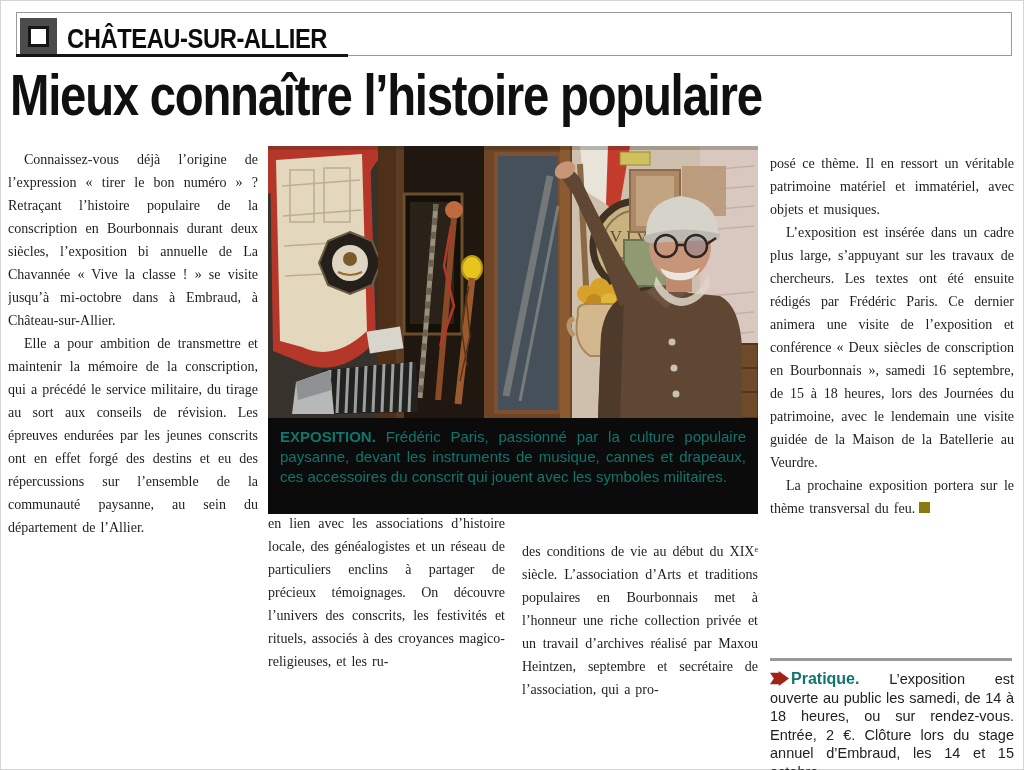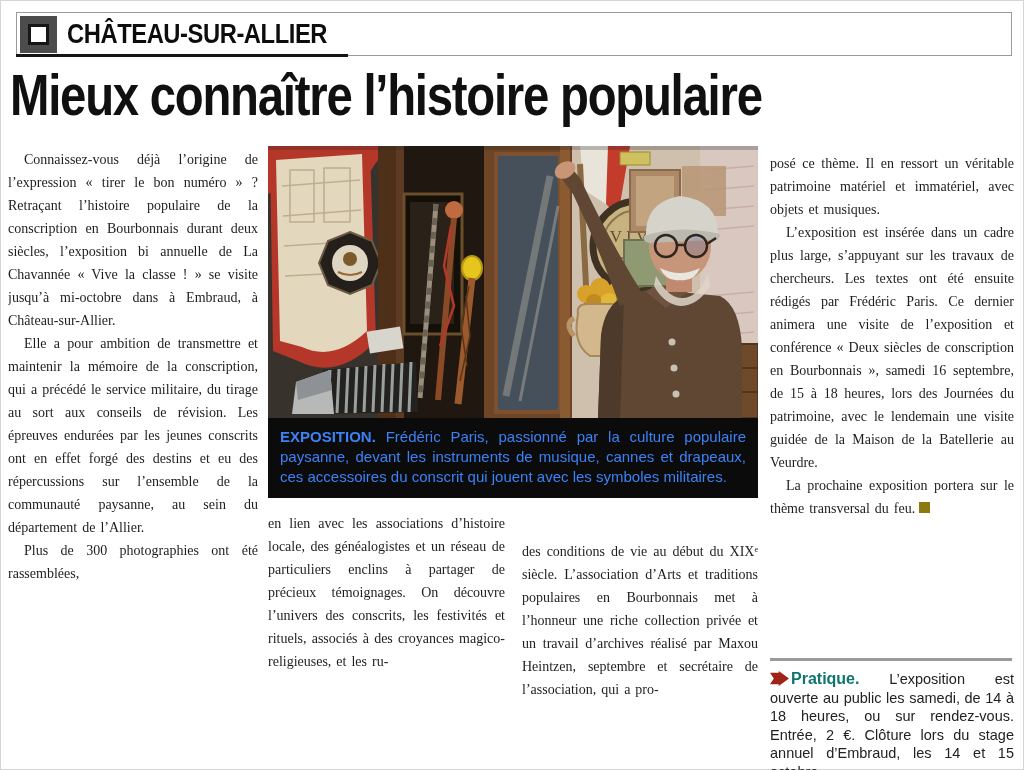--- a/index.html
+++ b/index.html
@@ -1,38 +1,38 @@
 <!DOCTYPE html>
 <html lang="fr"><head>
 <meta charset="utf-8">
 <style>
   html,body{margin:0;padding:0;background:#ececec;}
   .page{position:relative;width:1024px;height:770px;background:#fff;overflow:hidden;
         box-shadow:inset 0 0 0 1px #d5d5d5;font-family:"Liberation Serif","DejaVu Serif",serif;color:#1d1d1d;}
   
-  .kicker-box{position:absolute;left:16px;top:12px;width:996px;height:44px;border:1px solid #9a9a9a;background:#fff;box-sizing:border-box;display:flex;align-items:center;}
+  .kicker-box{position:absolute;left:16px;top:12px;width:996px;height:44px;border:1px solid #9a9a9a;background:#fff;box-sizing:border-box;display:flex;align-items:flex-end;}
   .kicker-underline{position:absolute;left:16px;top:54px;width:332px;height:3px;background:#151515;}
   .kicker-icon{width:37px;height:37px;background:#4c4c4c;margin:0 10px 0 3px;display:flex;align-items:center;justify-content:center;flex:0 0 auto;}
   .kicker-icon .inner{width:15px;height:15px;background:#fff;border:3px solid #161616;}
   .kicker-label{font-family:"Liberation Sans","DejaVu Sans",sans-serif;font-weight:700;font-size:27px;letter-spacing:-.5px;transform:scaleX(.88);transform-origin:0 50%;white-space:nowrap;color:#0d0d0d;}
   
   .headline{position:absolute;left:10px;top:62px;font-family:"Liberation Sans","DejaVu Sans",sans-serif;font-weight:700;font-size:57px;letter-spacing:-1.5px;transform:scaleX(.83);transform-origin:0 50%;white-space:nowrap;color:#101010;}
   
   .col{position:absolute;text-align:justify;font-size:14px;line-height:23px;word-spacing:1.5px;overflow:hidden;}
   .col p{margin:0;}
   .col p.indent{text-indent:16px;}
   .col1{left:8px;top:148px;width:250px;height:618px;}
   .col2{left:268px;top:512px;width:237px;height:228px;font-family:Liberation Serif, serif;}
   .col3{left:522px;top:540px;width:236px;height:228px;}
   .col4{left:770px;top:152px;width:244px;height:506px;}
   .end-marker{display:inline-block;width:11px;height:11px;background:#8a7a10;margin-left:4px;vertical-align:baseline;}
   
   .photo-wrap{position:absolute;left:268px;top:146px;width:490px;}
   .photo-wrap svg{display:block;width:490px;height:272px;}
-  .caption{background:#0b0b0b;color:#3b82f6;font-family:"Liberation Sans","DejaVu Sans",sans-serif;font-size:15px;line-height:20px;padding:9px 12px 11px 12px;text-align:justify;}
+  .caption{background:#0b0b0b;color:#0f766e;font-family:"Liberation Sans","DejaVu Sans",sans-serif;font-size:15px;line-height:20px;padding:9px 12px 27px 12px;text-align:justify;}
   .cap-label{font-weight:700;}
   
   .pratique-rule{position:absolute;left:770px;top:658px;width:242px;height:3px;background:#9a9a9a;}
   .pratique{position:absolute;left:770px;top:670px;width:244px;font-family:"Liberation Sans","DejaVu Sans",sans-serif;font-size:14.5px;line-height:18.5px;text-align:justify;color:#222;}
   .pratique-label{font-weight:700;font-size:16px;color:#0f766e;}
   .pratique-arrow{display:inline-block;width:19px;height:15px;background:#a02318;vertical-align:-2px;margin-right:2px;
      clip-path:polygon(0% 12%,46% 12%,46% 0%,100% 50%,46% 100%,46% 88%,0% 88%,20% 50%);}
 </style>
 </head>
 <body>
@@ -45,21 +45,20 @@
       </span>
     <span class="kicker-label">CHÂTEAU-SUR-ALLIER</span>
   </div>
   <div class="kicker-underline"></div>
 
   <div class="headline">Mieux connaître l’histoire populaire</div>
 
   <div class="col col1">
     <p class="indent">Connaissez-vous déjà l’origine de l’expression « tirer le bon numéro » ? Retraçant l’histoire populaire de la conscription en Bourbonnais durant deux siècles, l’exposition bi annuelle de La Chavannée « Vive la classe ! » se visite jusqu’à mi-octobre dans à Embraud, à Château-sur-Allier.</p>
     <p class="indent">Elle a pour ambition de transmettre et maintenir la mémoire de la conscription, qui a précédé le service militaire, du tirage au sort aux conseils de révision. Les épreuves endurées par les jeunes conscrits ont en effet forgé des destins et eu des répercussions sur l’ensemble de la communauté paysanne, au sein du département de l’Allier.</p>
-    <p class="indent">Plus de 300 photographies ont été rassemblées,</p>
   </div>
 
   <div class="photo-wrap">
     <svg viewBox="0 0 490 272" preserveAspectRatio="none" role="img">
 
       <rect x="0" y="0" width="300" height="272" fill="#37322c"></rect>
 
       <rect x="300" y="0" width="190" height="272" fill="#cfc0ae"></rect>
       <rect x="432" y="0" width="58" height="272" fill="#d9c8c0"></rect>
       <g stroke="#b99a92" stroke-width="1.5" opacity=".55">

